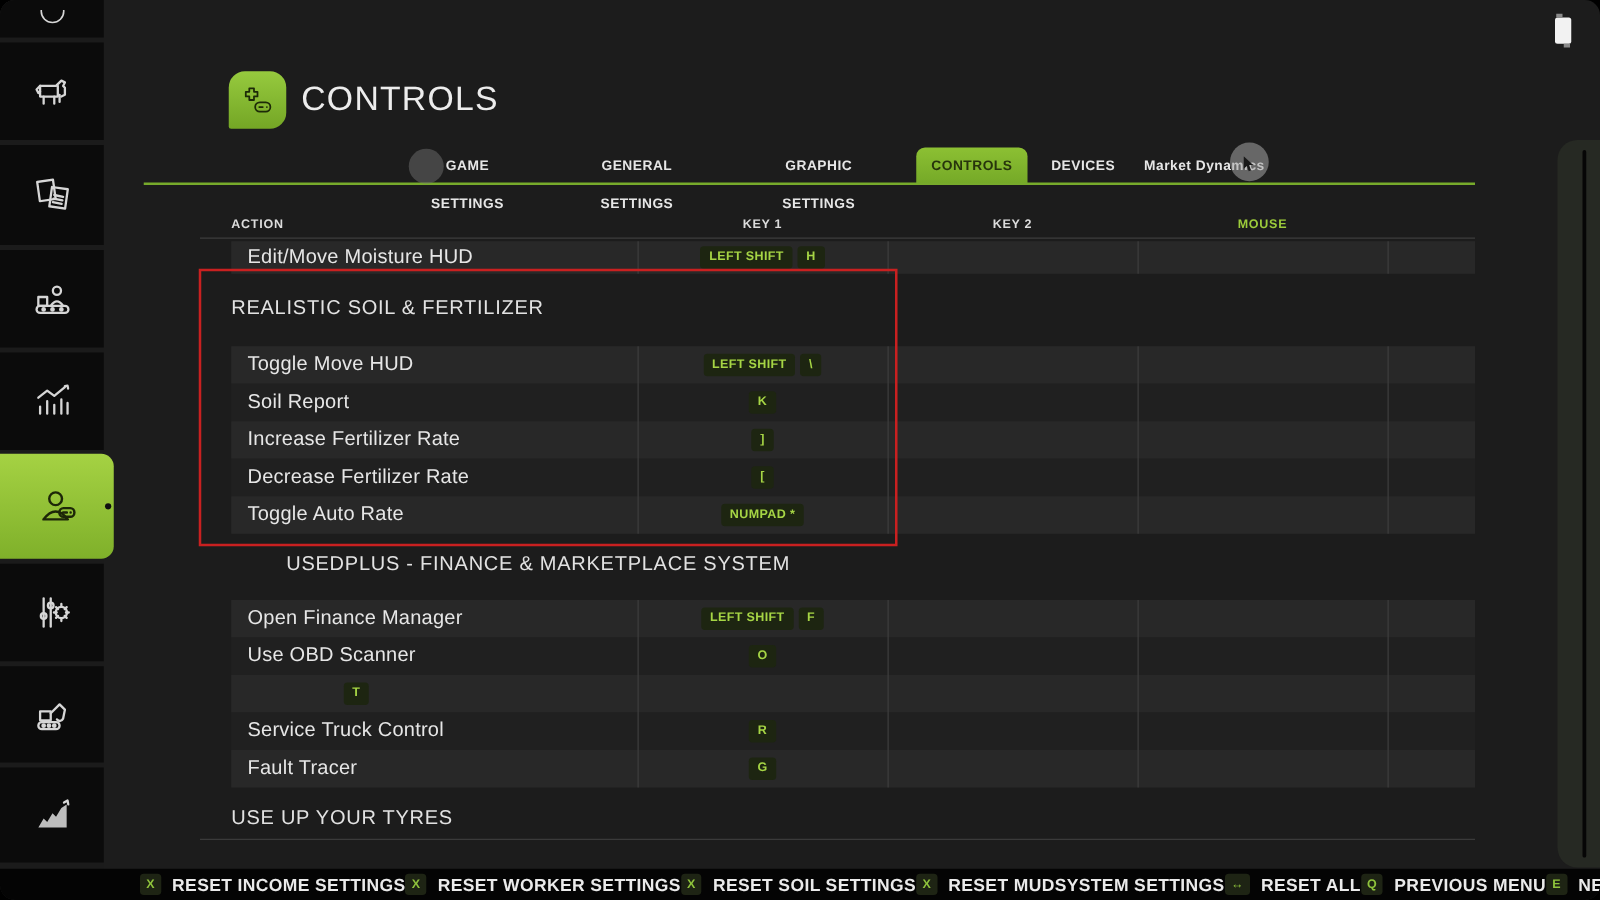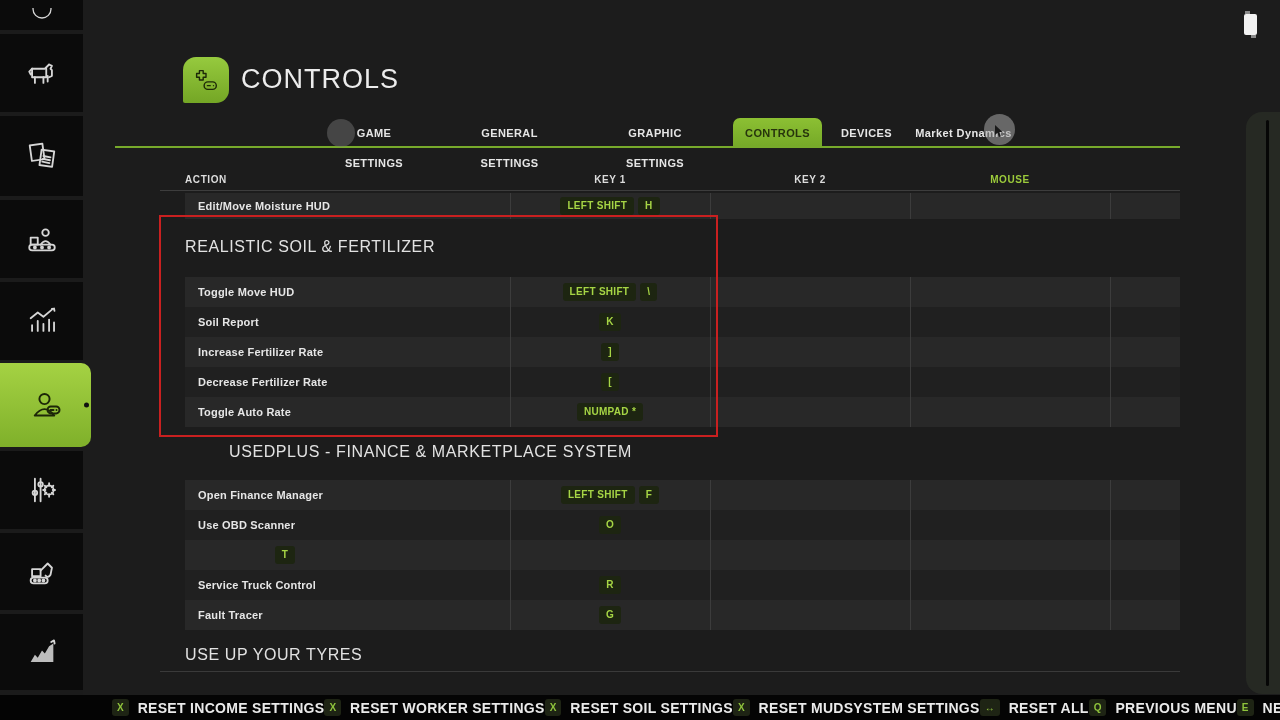--- a/index.html
+++ b/index.html
@@ -1,18 +1,18 @@
 <!DOCTYPE html>
 <html><head>
 <meta charset="utf-8">
 <style>
   * { margin:0; padding:0; box-sizing:border-box; }
   html,body { width:1280px; height:720px; background:#000; }
   body { font-family:"Liberation Sans", sans-serif; }
-  .stage { position:relative; width:1280px; height:720px; background:#1c1c1c; overflow:hidden; }
+  .stage { position:relative; width:1280px; height:720px; background:#1c1c1c; overflow:hidden;border-radius:12px; }
 
   
   .sidebar { position:absolute; left:0; top:0; width:83px; height:695px; background:#1b1b1b; }
   .side-item { position:absolute; left:0; width:83px; background:#0b0b0b; display:flex; align-items:center; justify-content:center; overflow:hidden; }
   .side-item svg { stroke:#d6d6d6; fill:none; stroke-width:1.3; stroke-linecap:round; stroke-linejoin:round; }
   .side-item.active { width:91px; background:linear-gradient(180deg,#a5d243 0%,#7fb02a 100%); border-radius:0 10px 10px 0; }
   .side-item.active svg { stroke:#1d2708; }
   .side-item.active .dot { position:absolute; right:2px; top:50%; transform:translateY(-50%); width:5px; height:5px; border-radius:50%; background:#101010; }
 
   
@@ -38,21 +38,21 @@
   .col-head { position:absolute; top:174px; font-size:10px; font-weight:bold; color:#dcdcdc; letter-spacing:0.6px; }
   .col-head.center { width:200px; text-align:center; }
   .col-head.mouse { color:#9ccb3b; }
   .head-line { position:absolute; left:160px; top:190px; width:1020px; height:1px; background:#3d3d3d; }
 
   .group { position:absolute; left:185px; width:995px; }
   .row { position:relative; display:flex; height:30px; align-items:center; }
   .group .row:nth-child(odd)  { background:#282828; }
   .group .row:nth-child(even) { background:#202020; }
   .group-a .row { height:26px; background:#282828; }
-  .cell-action { width:325px; padding-left:13px; font-size:11px; font-weight:bold; color:#e6e6e6; letter-spacing:0.2px; }
+  .cell-action { width:325px; padding-left:13px; font-size:16px; font-weight:normal; color:#e6e6e6; letter-spacing:0.2px; }
   .cell-key { width:200px; display:flex; justify-content:center; align-items:center; gap:4px; }
   .cell-rest { flex:1; }
   .vline { position:absolute; top:0; bottom:0; width:1px; background:#3c3c3c; }
   .v1{left:325px;} .v2{left:525px;} .v3{left:725px;} .v4{left:925px;}
 
   .chip { background:#1d2511; border-radius:3px; color:#a6d545; font-size:10px; font-weight:bold; height:18px; line-height:18px; padding:0 7px; min-width:8px; text-align:center; letter-spacing:0.3px; white-space:nowrap; }
 
   .section-title { position:absolute; left:185px; font-size:16px; color:#e2e2e2; letter-spacing:0.6px; }
   .bottom-rule { position:absolute; left:160px; top:671px; width:1020px; height:1px; background:#3a3a3a; }
 

